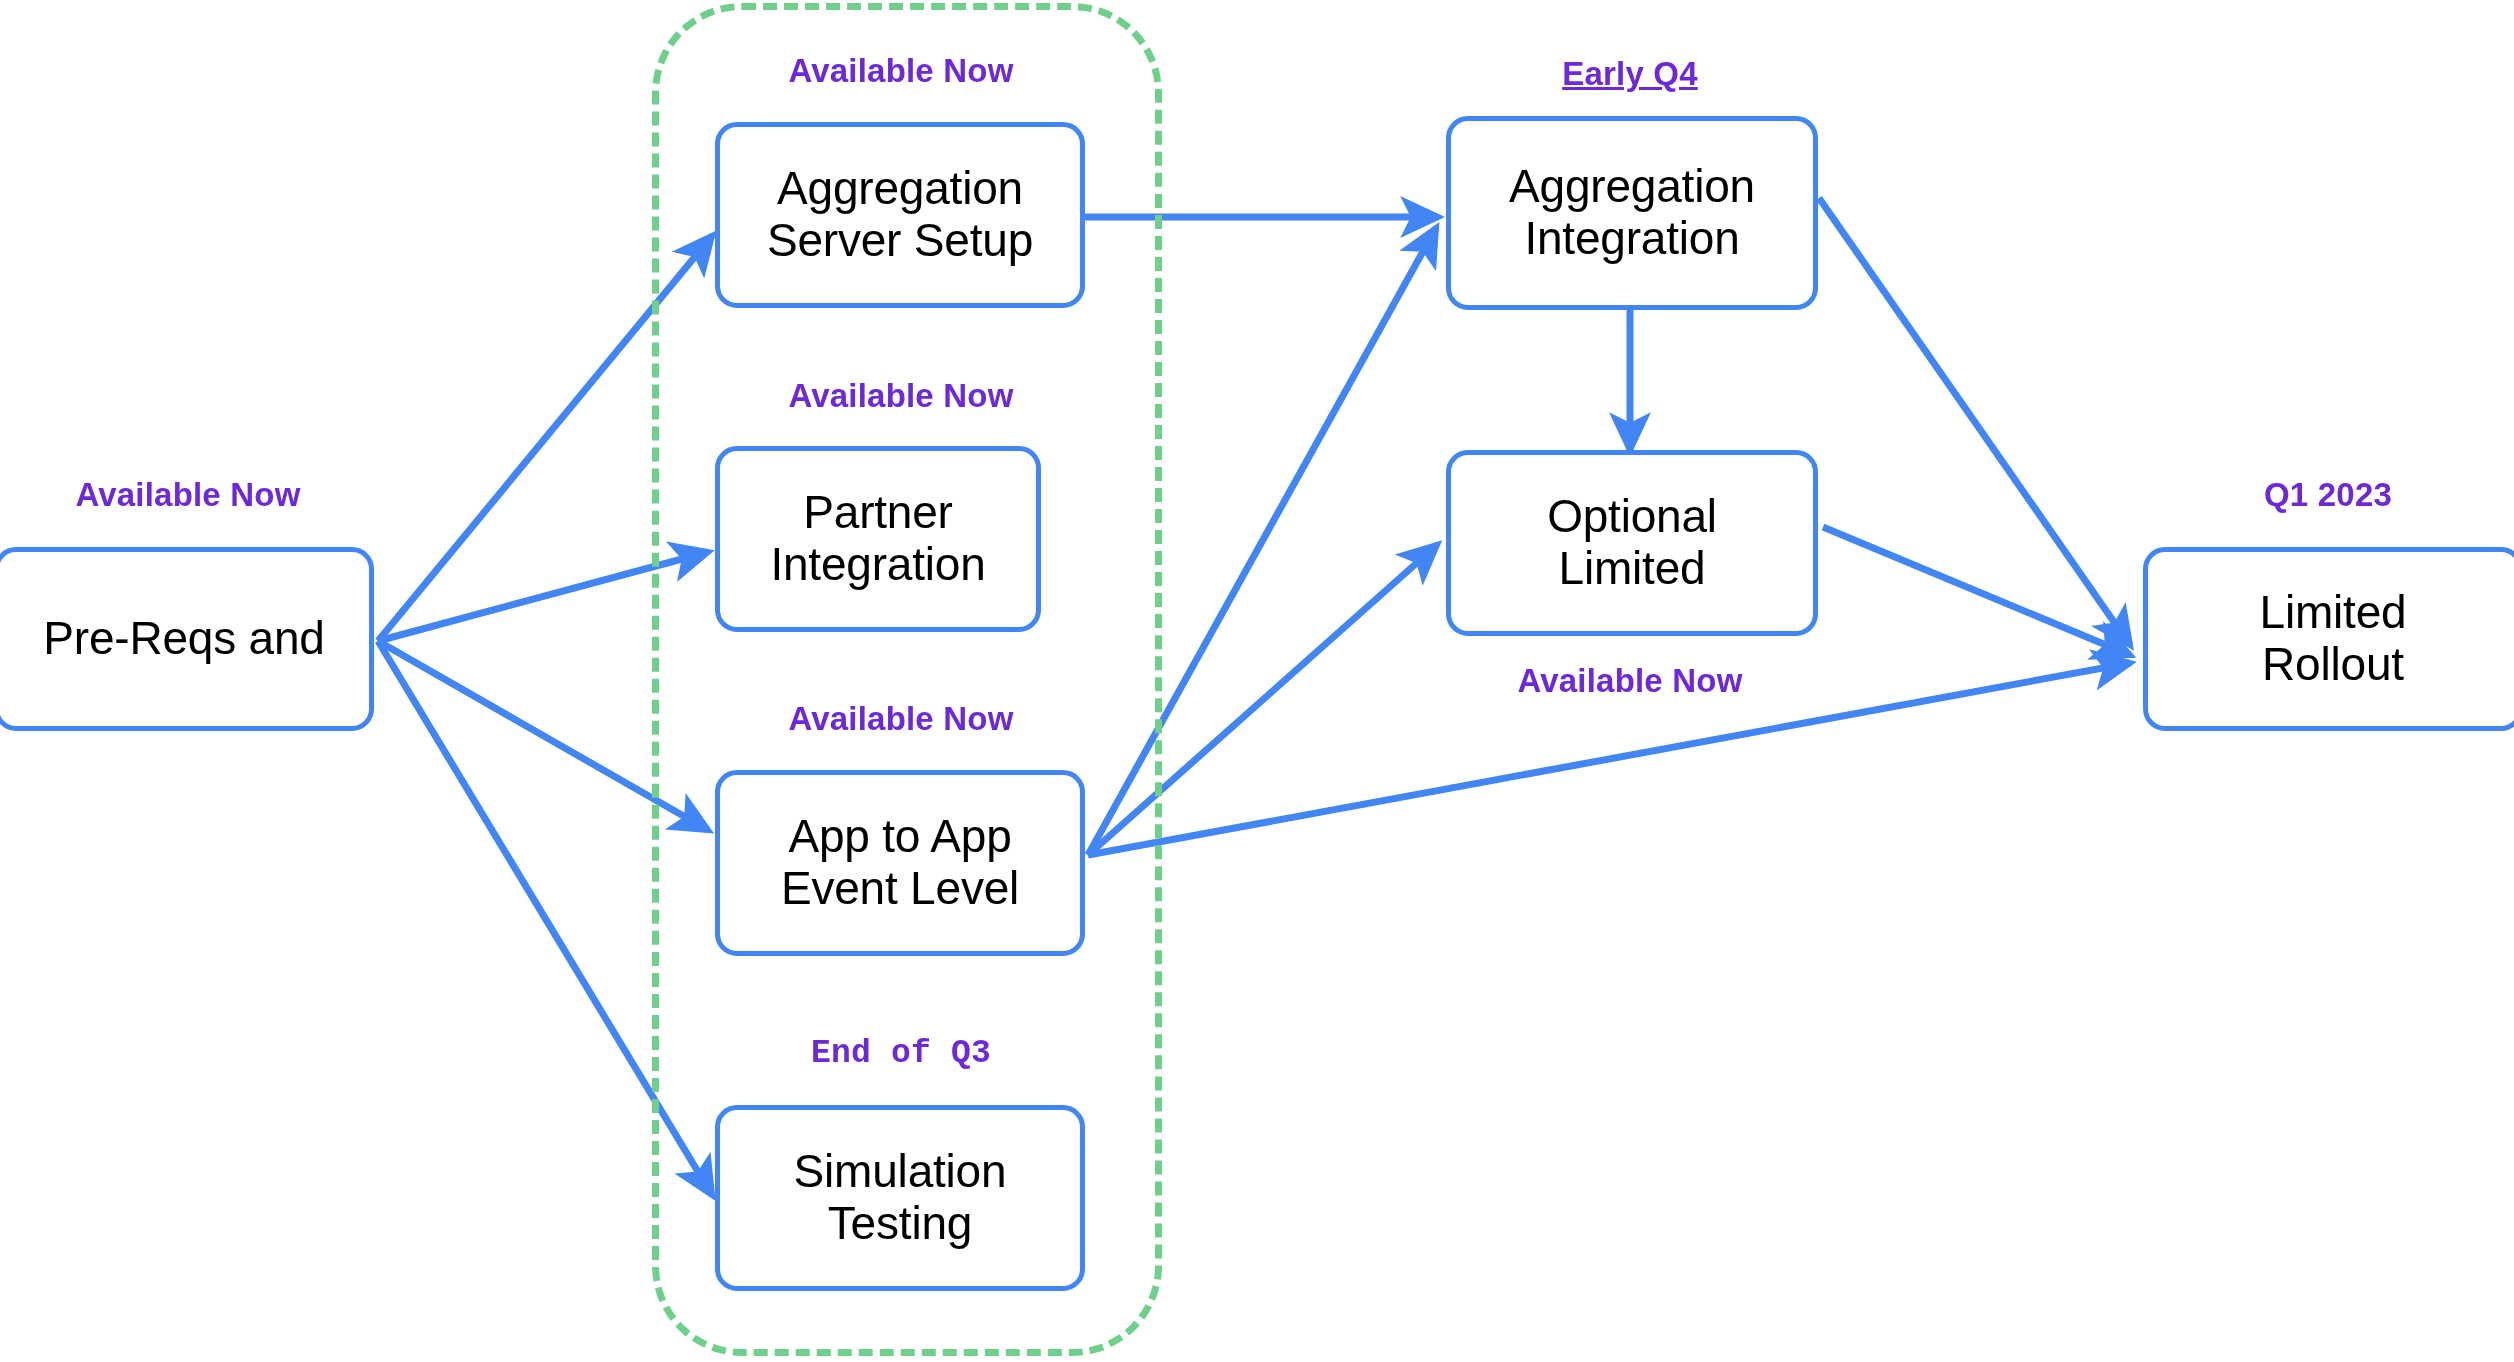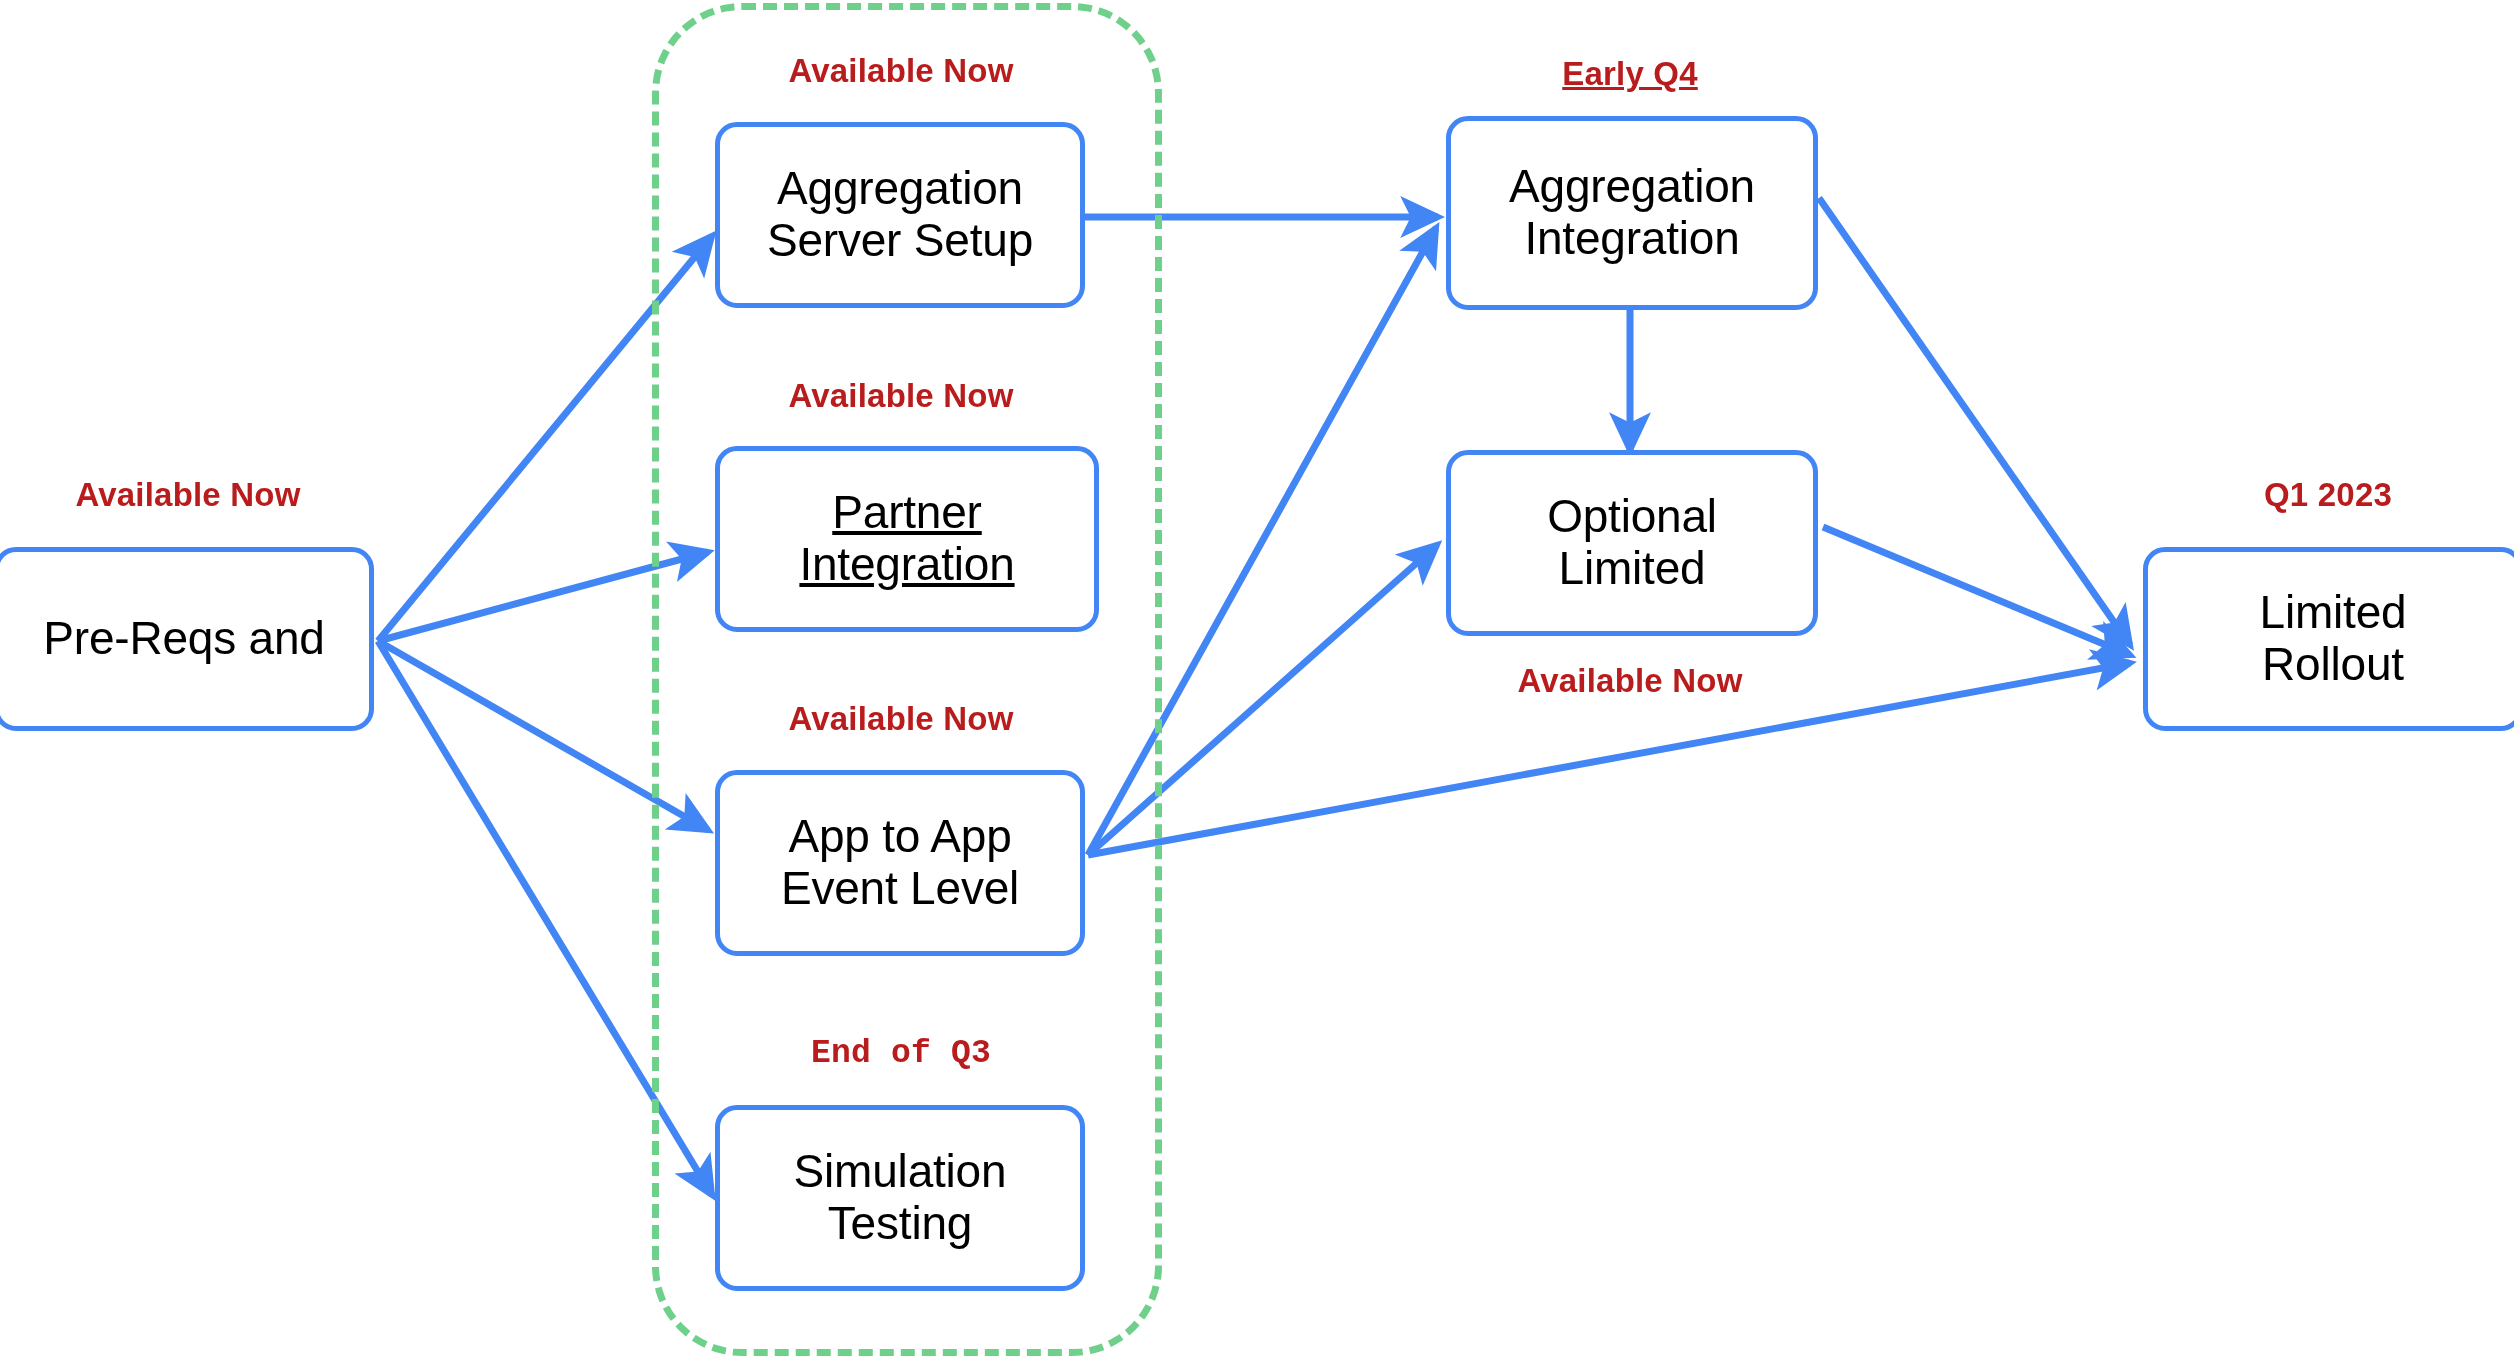--- a/index.html
+++ b/index.html
@@ -40,21 +40,21 @@
     font-weight: 400;
     letter-spacing: -0.2px;
     z-index: 3;
   }
   .node span {
     display: block;
     padding: 0 10px;
   }
   .tag {
     position: absolute;
-    color: #b91c1c;
+    color: #6d28d9;
     font-size: 33px;
     font-weight: 700;
     letter-spacing: 0.2px;
     text-align: center;
     white-space: nowrap;
     transform: translateX(-50%);
     z-index: 4;
   }
   #group-box {
     position: absolute;
@@ -114,21 +114,21 @@
       </span>
   </div>
 
   <div class="node" style="left:715px; top:122px; width:370px; height:186px;">
     <span>
         <span>Aggregation</span>
         <span>Server Setup</span>
       </span>
   </div>
 
-  <div class="node" style="left:715px; top:446px; width:384px; height:186px;text-decoration:underline;">
+  <div class="node" style="left:715px; top:446px; width:326px; height:186px;">
     <span>
         <span>Partner</span>
         <span>Integration</span>
       </span>
   </div>
 
   <div class="node" style="left:715px; top:1105px; width:370px; height:186px;">
     <span>
         <span>Simulation</span>
         <span>Testing</span>

